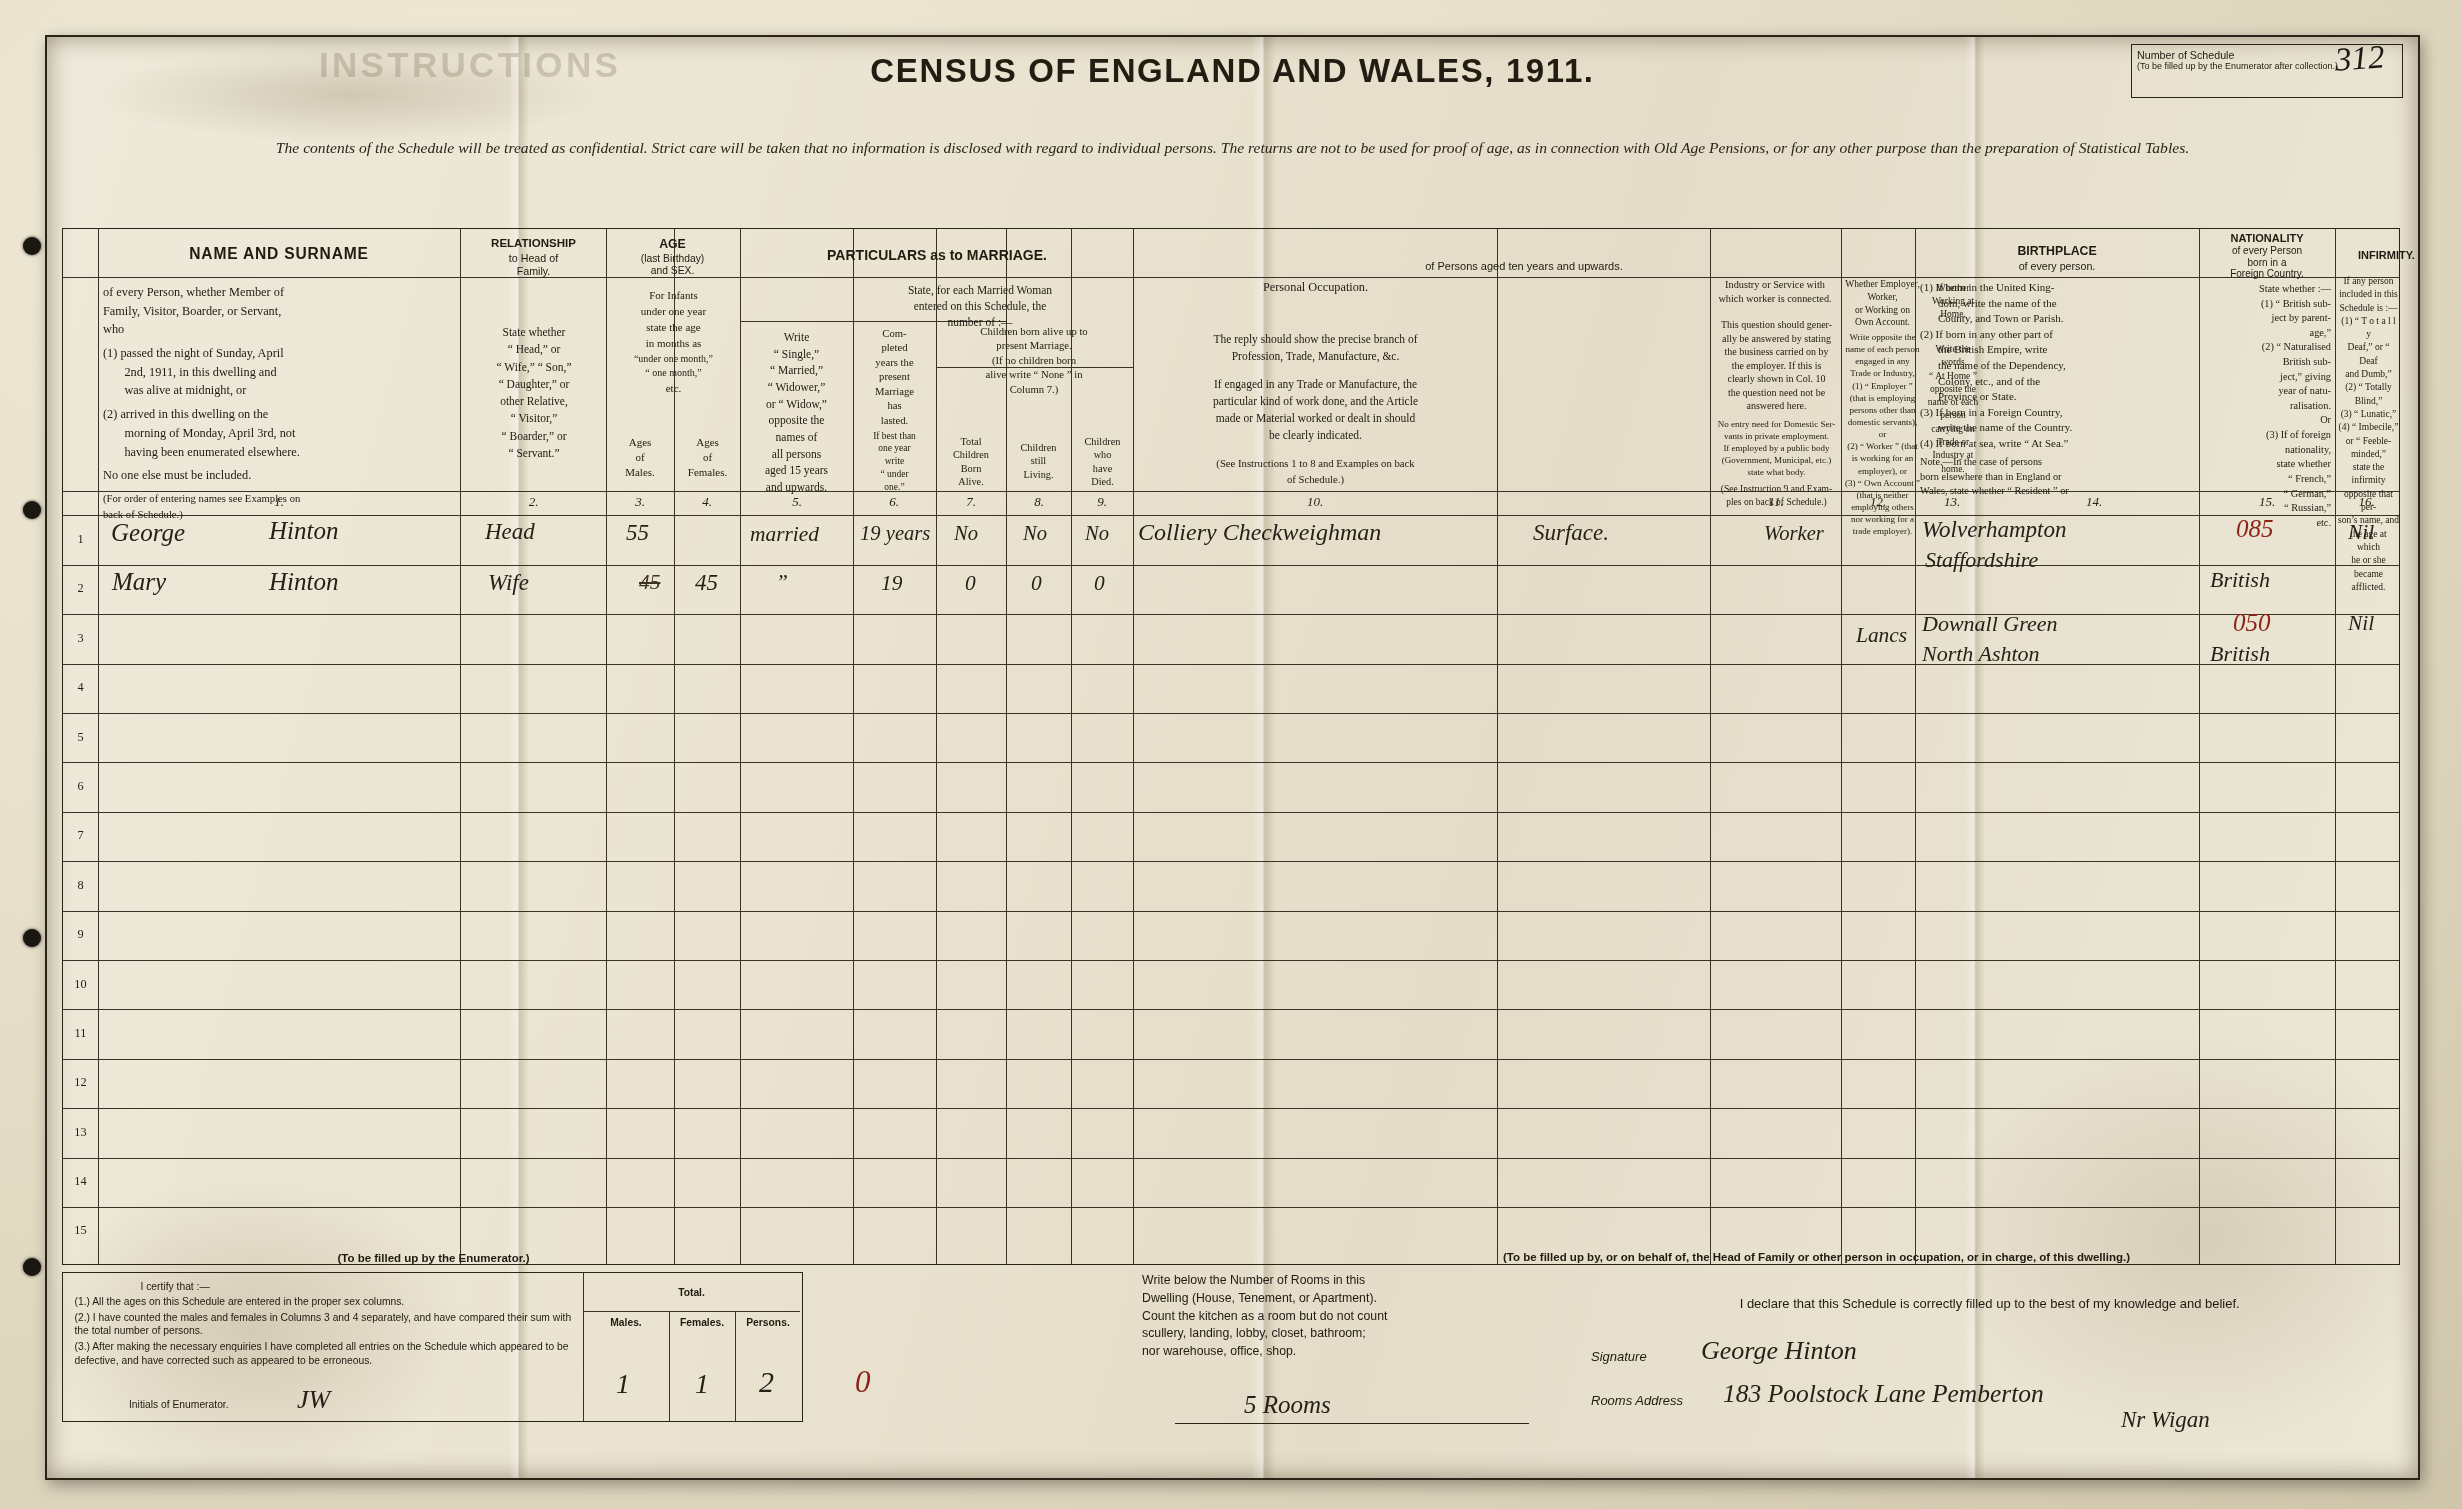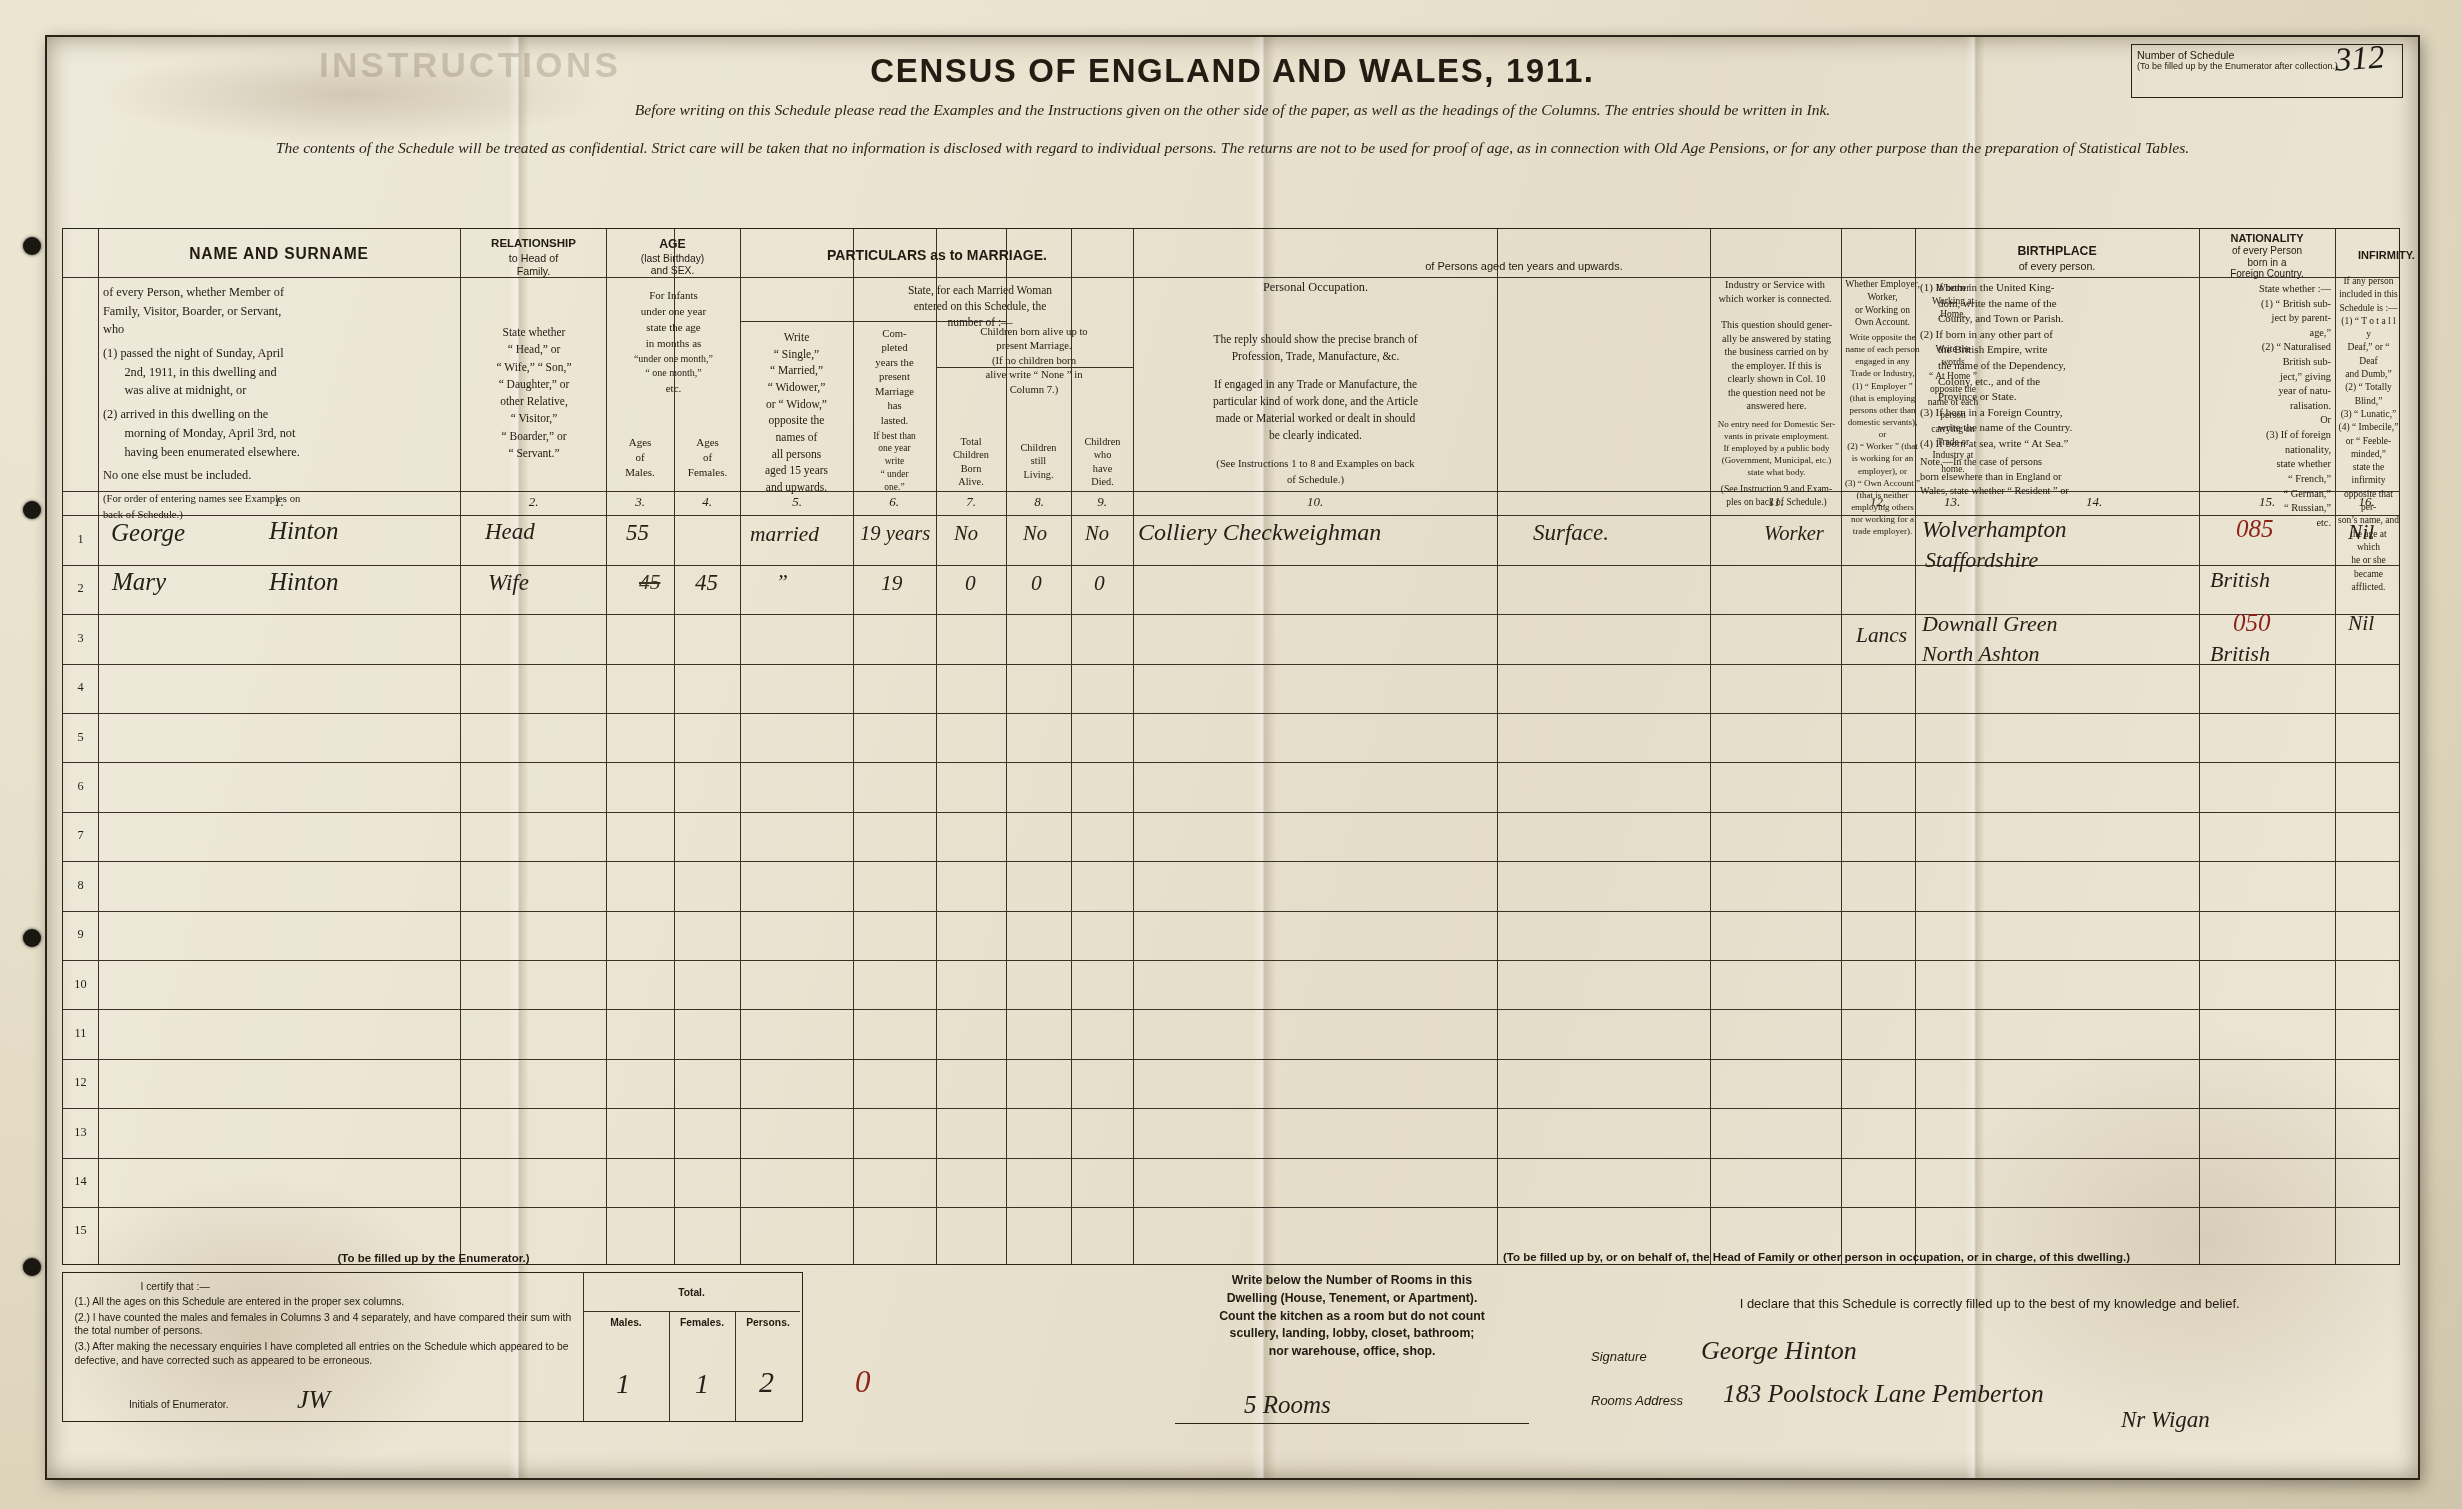--- a/index.html
+++ b/index.html
@@ -193,21 +193,20 @@
     <div class="stain" style="left:49px;top:8.2px;width:510px;height:99px;background:radial-gradient(ellipse,rgba(110,90,55,0.22),rgba(110,90,55,0) 70%);"></div>
     <div class="stain" style="left:-8.2px;top:1136px;width:428px;height:313px;background:radial-gradient(ellipse,rgba(120,95,55,0.20),rgba(120,95,55,0) 70%);"></div>
     <div class="stain" style="left:1893px;top:988px;width:527px;height:428px;background:radial-gradient(ellipse,rgba(125,100,60,0.18),rgba(125,100,60,0) 70%);"></div>
     <div class="crease" style="left:461px;top:0;width:21.4px;height:1441px;"></div>
     <div class="crease" style="left:1204px;top:0;width:25px;height:1441px;"></div>
     <div class="crease" style="left:1918px;top:0;width:20px;height:1441px;"></div>
 
     <div style="position:absolute;left:272px;top:8.2px;font-family:'Liberation Sans',sans-serif;font-weight:bold;font-size:35px;color:rgba(90,75,45,0.22);letter-spacing:3.3px;">INSTRUCTIONS</div>
 
     <div class="title">CENSUS OF ENGLAND AND WALES, 1911.</div>
-    <div class="subline1">Before writing on this Schedule please read the Examples and the Instructions given on the other side of the paper, as well as the headings of the Columns. The entries should be written in Ink.</div>
     <div class="subline2">The contents of the Schedule will be treated as confidential. Strict care will be taken that no information is disclosed with regard to individual persons. The returns are not to be used for proof of age, as in connection with Old Age Pensions, or for any other purpose than the preparation of Statistical Tables.</div>
 
     <div class="schedbox">
       <div>Number of Schedule</div>
       <div class="ln2">(To be filled up by the Enumerator after collection.)</div>
       <div class="schednum">312</div>
     </div>
 
     <div class="grid">
 
@@ -606,21 +605,21 @@
       <div class="small bold" style="position:absolute;left:606px;top:43px;width:66px;text-align:center;font-weight:bold;">Females.</div>
       <div class="small bold" style="position:absolute;left:672px;top:43px;width:66px;text-align:center;font-weight:bold;">Persons.</div>
       <div class="vline" style="left:672px;top:38px;"></div>
       <div class="hw" style="left:553px;top:95px;font-size:28px;">1</div>
       <div class="hw" style="left:632px;top:95px;font-size:28px;">1</div>
       <div class="hw" style="left:696px;top:92px;font-size:30px;">2</div>
     </div>
     <div class="hw red" style="left:808px;top:1327px;font-size:31px;">0</div>
 
     <div class="footM">
-      <div class="small" style="text-align:center;font-weight:bold;font-size:12.3px;line-height:1.45;">
+      <div class="small" style="font-weight:normal;font-size:12.3px;line-height:1.45;">
         <div>Write below the Number of Rooms in this</div>
         <div>Dwelling (House, Tenement, or Apartment).</div>
         <div>Count the kitchen as a room but do not count</div>
         <div>scullery, landing, lobby, closet, bathroom;</div>
         <div>nor warehouse, office, shop.</div>
       </div>
       <div class="tbox" style="left:33px;top:122px;width:354px;height:30px;border:0;border-bottom:1.6px solid #2a2417;"></div>
       <div class="hw" style="left:102px;top:119px;font-size:25px;">5 Rooms</div>
     </div>
 

